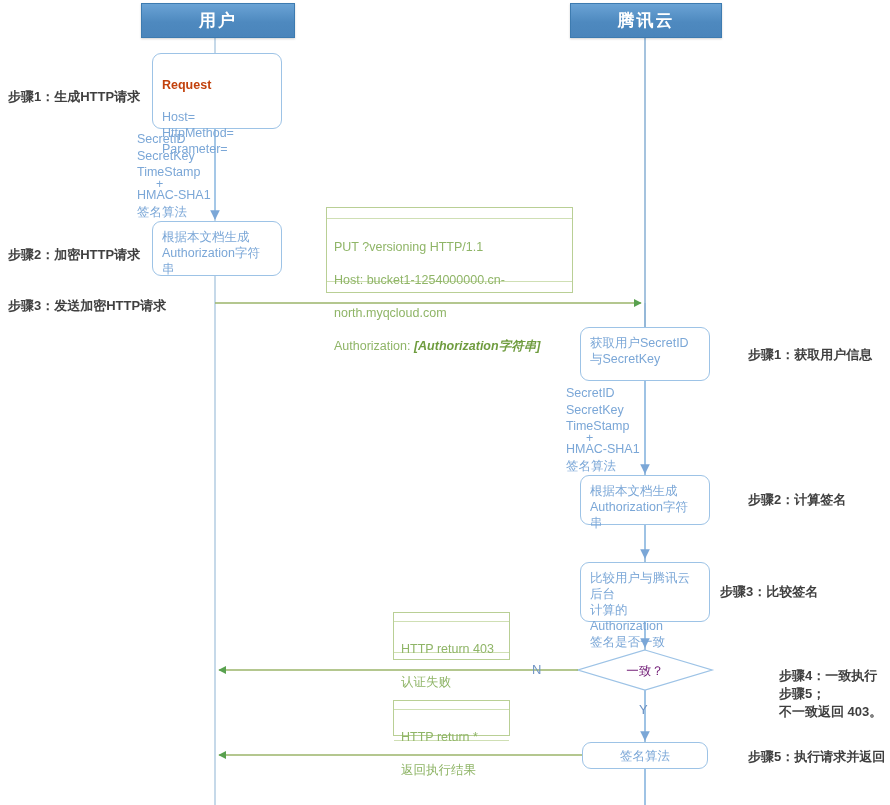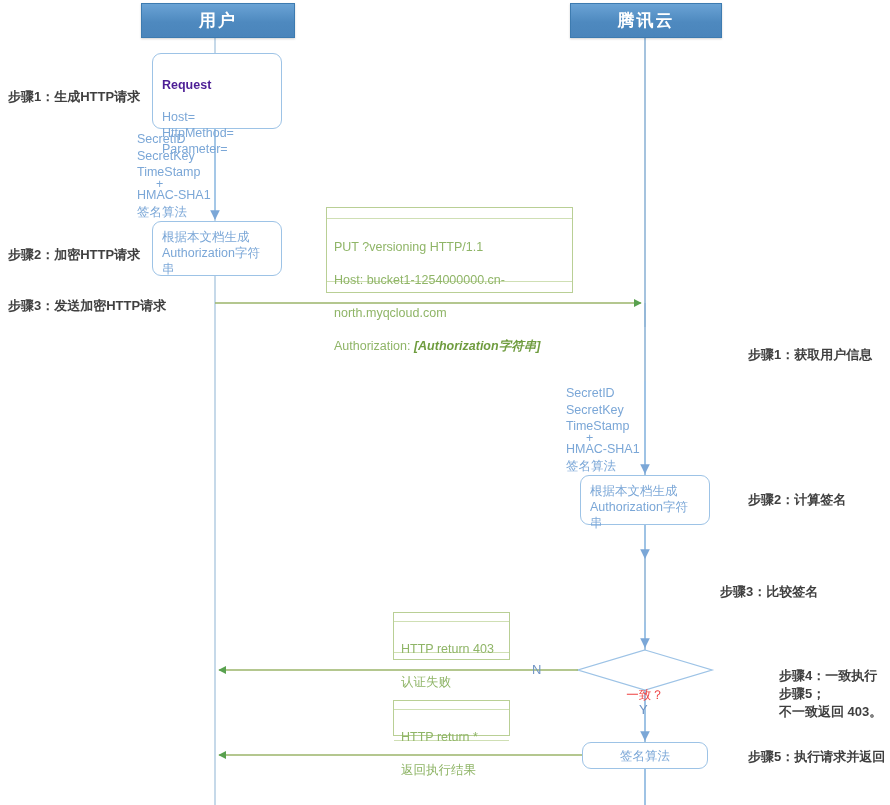--- a/index.html
+++ b/index.html
@@ -55,21 +55,21 @@
     white-space: pre-line;
   }
   .proc.center {
     display: flex;
     align-items: center;
     justify-content: center;
     padding: 0;
     text-align: center;
   }
   .proc b {
-    color: #4c1d95;
+    color: #c2410c;
     font-weight: bold;
   }
 
   
   .note {
     position: absolute;
     box-sizing: border-box;
     background: #ffffff;
     border: 1px solid #b9cf95;
     color: #8fb567;
@@ -119,24 +119,23 @@
   .branch-letter {
     position: absolute;
     color: #6f94c4;
     font-size: 13px;
     line-height: 13px;
   }
 
   
   .diamond-label {
     position: absolute;
-    color: #ef4444;
+    color: #701a75;
     font-size: 12.5px;
     text-align: center;
-    margin-top: 24px;
   }
 </style>
 </head>
 <body>
 
 <div id="canvas">
 
   <svg id="wires" viewBox="0 0 890 805" xmlns="http://www.w3.org/2000/svg">
     <defs>
       <marker id="arrBlue" markerWidth="8" markerHeight="8" refX="5.4" refY="3" orient="auto">
@@ -209,35 +208,40 @@
     <div class="rule" style="top:10px;"></div>
     <div class="rule" style="top:73px;"></div>
     <div class="body" style="top:14px;">
       <span>PUT ?versioning HTTP/1.1</span><br>
       <span>Host: bucket1-1254000000.cn-</span><br>
       <span>north.myqcloud.com</span><br>
       <span>Authorization: </span><span class="emph">[Authorization字符串]</span>
     </div>
   </div>
 
+  <div class="proc" style="left:580px; top:327px; width:130px; height:54px;">获取用户SecretID
+与SecretKey</div>
 
   <div class="side-label" style="left:748px; top:346px;">步骤1：获取用户信息</div>
 
   <div class="inline-note" style="left:566px; top:385px;">SecretID
 SecretKey
 TimeStamp</div>
   <div class="inline-note" style="left:586px; top:430px;">+</div>
   <div class="inline-note" style="left:566px; top:441px;">HMAC-SHA1
 签名算法</div>
 
   <div class="proc" style="left:580px; top:475px; width:130px; height:50px;">根据本文档生成
 Authorization字符串</div>
 
   <div class="side-label" style="left:748px; top:491px;">步骤2：计算签名</div>
 
+  <div class="proc" style="left:580px; top:562px; width:130px; height:60px;">比较用户与腾讯云后台
+计算的Authorization
+签名是否一致</div>
 
   <div class="side-label" style="left:720px; top:583px;">步骤3：比较签名</div>
 
   <div class="diamond-label" style="left:605px; top:663px; width:80px;">一致？</div>
 
   <div class="side-label" style="left:748px; top:667px;margin-left:31px;">步骤4：一致执行步骤5；
         不一致返回 403。</div>
 
   <div class="branch-letter" style="left:532px; top:663px;">N</div>
   <div class="branch-letter" style="left:639px; top:703px;">Y</div>

